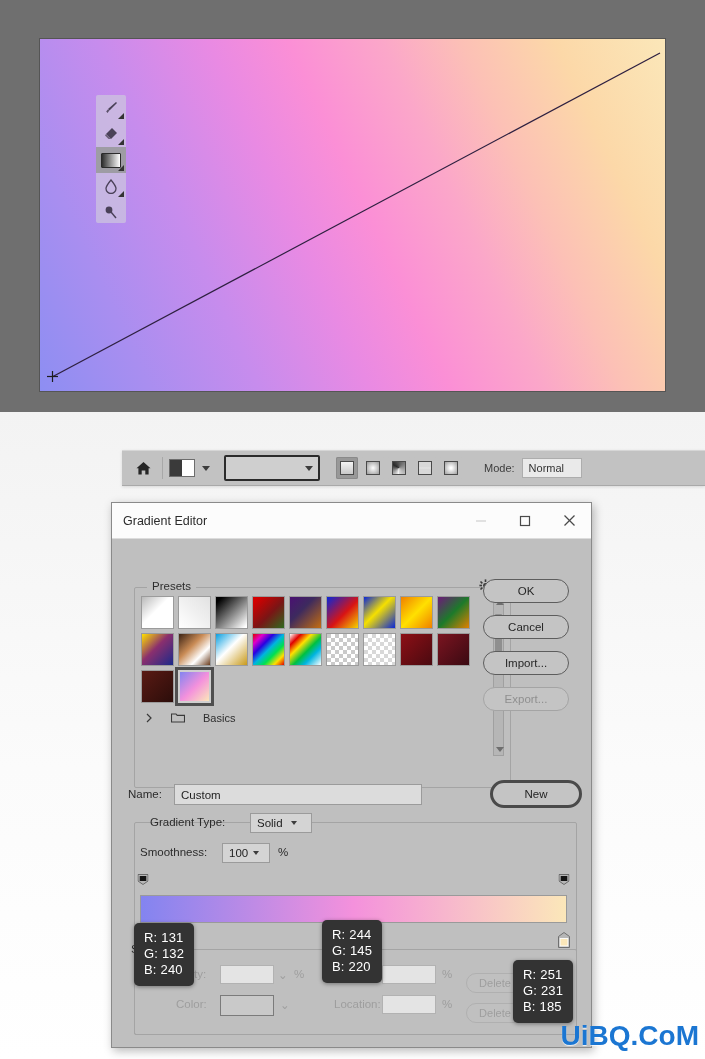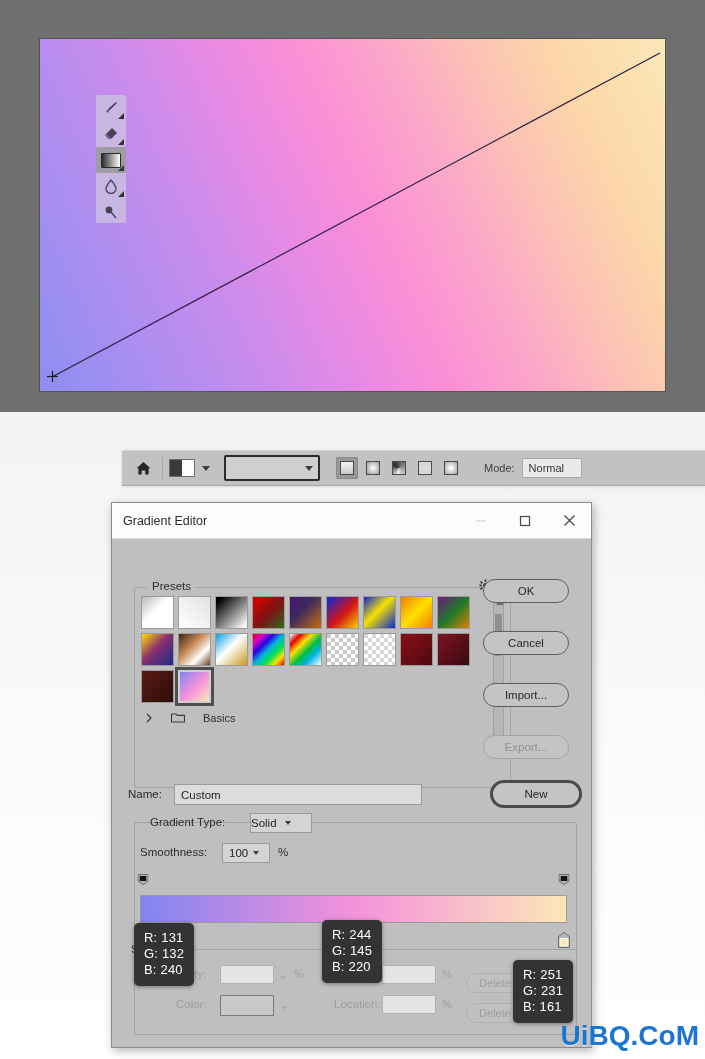--- a/index.html
+++ b/index.html
@@ -148,21 +148,21 @@
     background:#b6b6b6; border:1px solid #a0a0a0;
   }
   #presets-thumb { position:absolute; left:1px; top:17px; width:7px; height:42px; background:#8f8f8f; border-radius:1px; }
   .sarrow { position:absolute; left:2px; width:0;height:0;border-left:4px solid transparent;border-right:4px solid transparent; }
   #sarrow-up { top:3px; border-bottom:5px solid #6e6e6e; }
   #sarrow-dn { bottom:3px; border-top:5px solid #6e6e6e; }
 
   
   #btn-col { position:absolute; right:12px; top:40px; width:96px; }
   .dlg-btn {
-    width:86px; height:24px; margin-bottom:28px;
+    width:86px; height:24px; margin-bottom:12px;
     background:#c4c4c4; border:1px solid #5d5d5d; border-radius:12px;
     font-size:11.5px; color:#262626;
     display:flex; align-items:center; justify-content:center;
   }
   .dlg-btn.disabled { color:#8f8f8f; border-color:#a4a4a4; }
   #new-btn {
     position:absolute; right:9px; top:241px; width:92px; height:28px;
     background:#c4c4c4; border:3px solid #4a4a4a; border-radius:15px;
     font-size:11.5px; color:#1f1f1f;
     display:flex; align-items:center; justify-content:center;
@@ -178,21 +178,21 @@
 
   
   #grad-group {
     position:absolute; left:22px; top:283px; width:443px; height:213px;
     border:1px solid #a4a4a4; border-radius:2px;
   }
   #gt-label { position:absolute; left:38px; top:277px; font-size:11.5px; color:#2b2b2b; }
   #gt-select {
     position:absolute; left:138px; top:274px; width:62px; height:20px;
     background:#d4d4d4; border:1px solid #9b9b9b;
-    font-size:11.5px; color:#1e1e1e; display:flex; align-items:center; padding-left:0;
+    font-size:11.5px; color:#1e1e1e; display:flex; align-items:center; padding-left:6px;
   }
   #sm-label { position:absolute; left:28px; top:307px; font-size:11.5px; color:#2b2b2b; }
   #sm-select {
     position:absolute; left:110px; top:304px; width:48px; height:20px;
     background:#d4d4d4; border:1px solid #9b9b9b;
     font-size:11.5px; color:#1e1e1e; display:flex; align-items:center; padding-left:6px;
   }
   #sm-pct { position:absolute; left:166px; top:307px; font-size:11.5px; color:#2b2b2b; }
   .mini-chev { width:0;height:0;border-left:3.5px solid transparent;border-right:3.5px solid transparent;border-top:4px solid #3c3c3c; }
 
@@ -513,16 +513,16 @@
   <div>B: 240</div>
 </div>
 <div class="rgb-tip" style="left:322px; top:920px;">
   <div>R: 244</div>
   <div>G: 145</div>
   <div>B: 220</div>
 </div>
 <div class="rgb-tip" style="left:513px; top:960px;">
   <div>R: 251</div>
   <div>G: 231</div>
-  <div>B: 161</div>
+  <div>B: 185</div>
 </div>
 
 <div id="watermark">UiBQ.CoM</div>
 
 </body></html>

